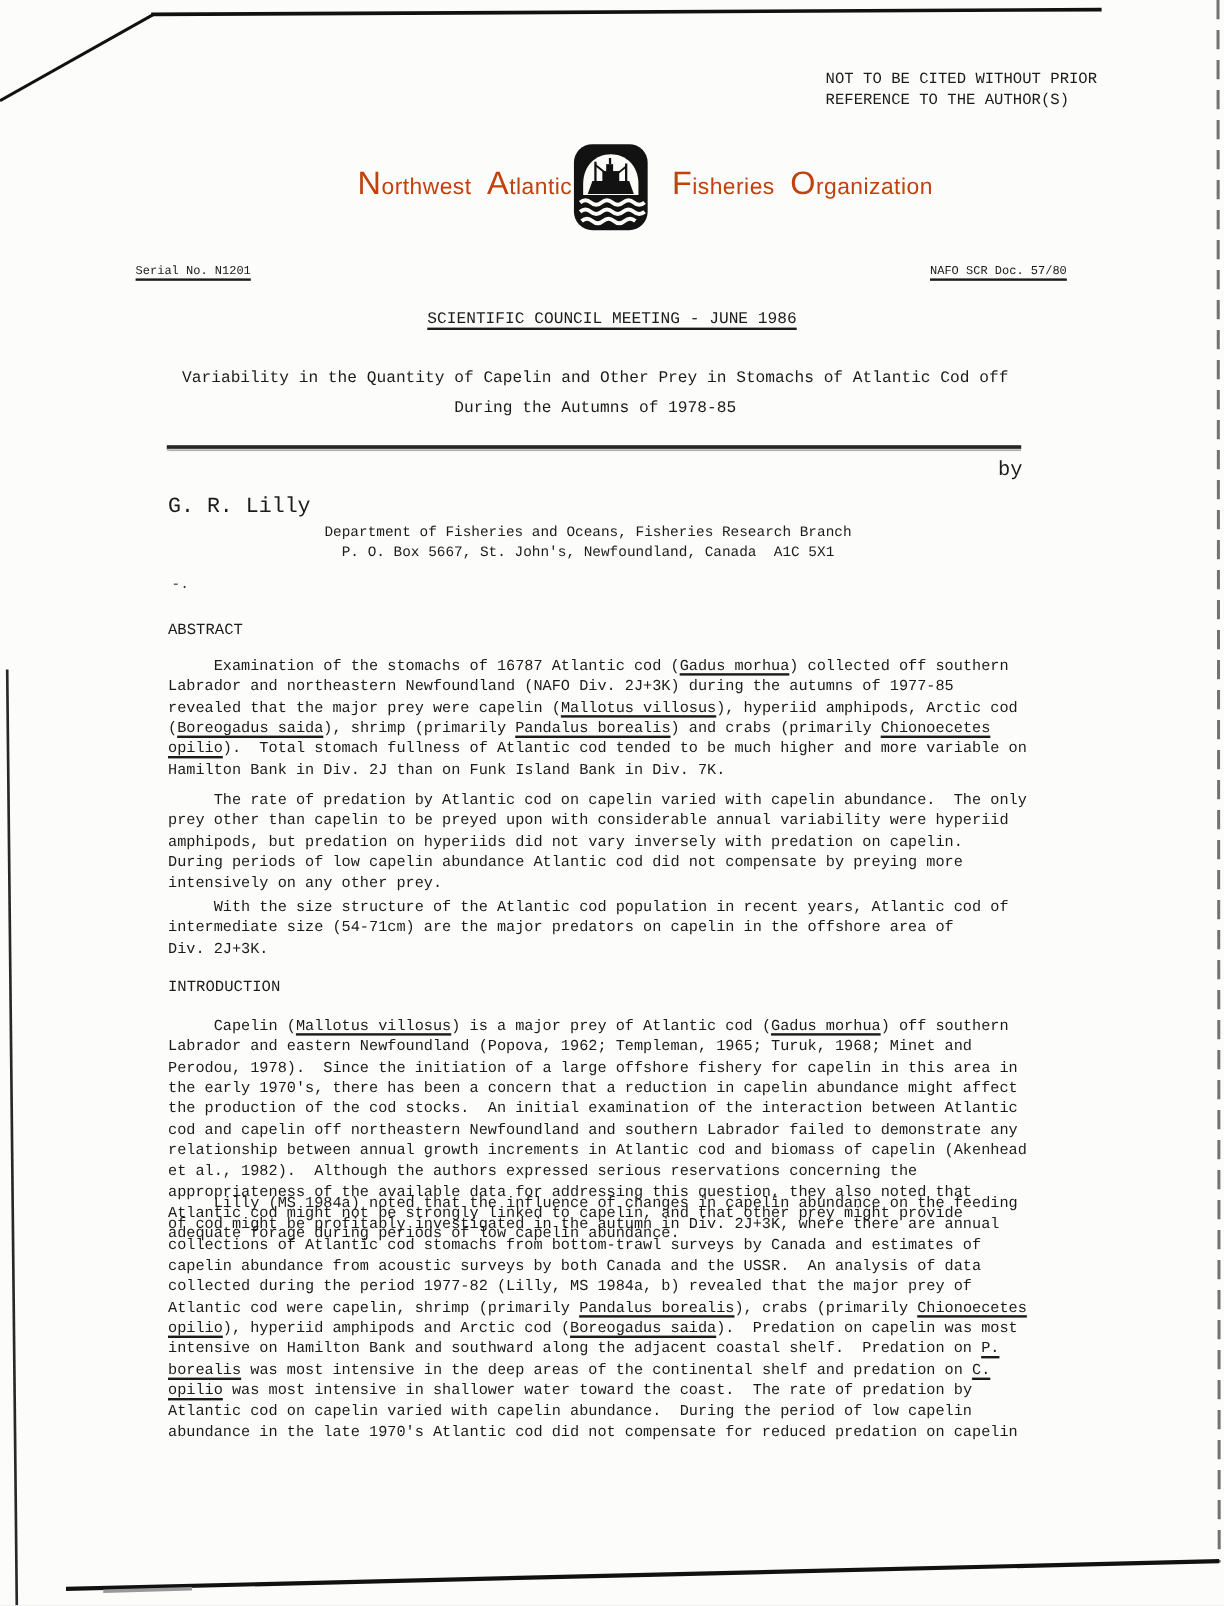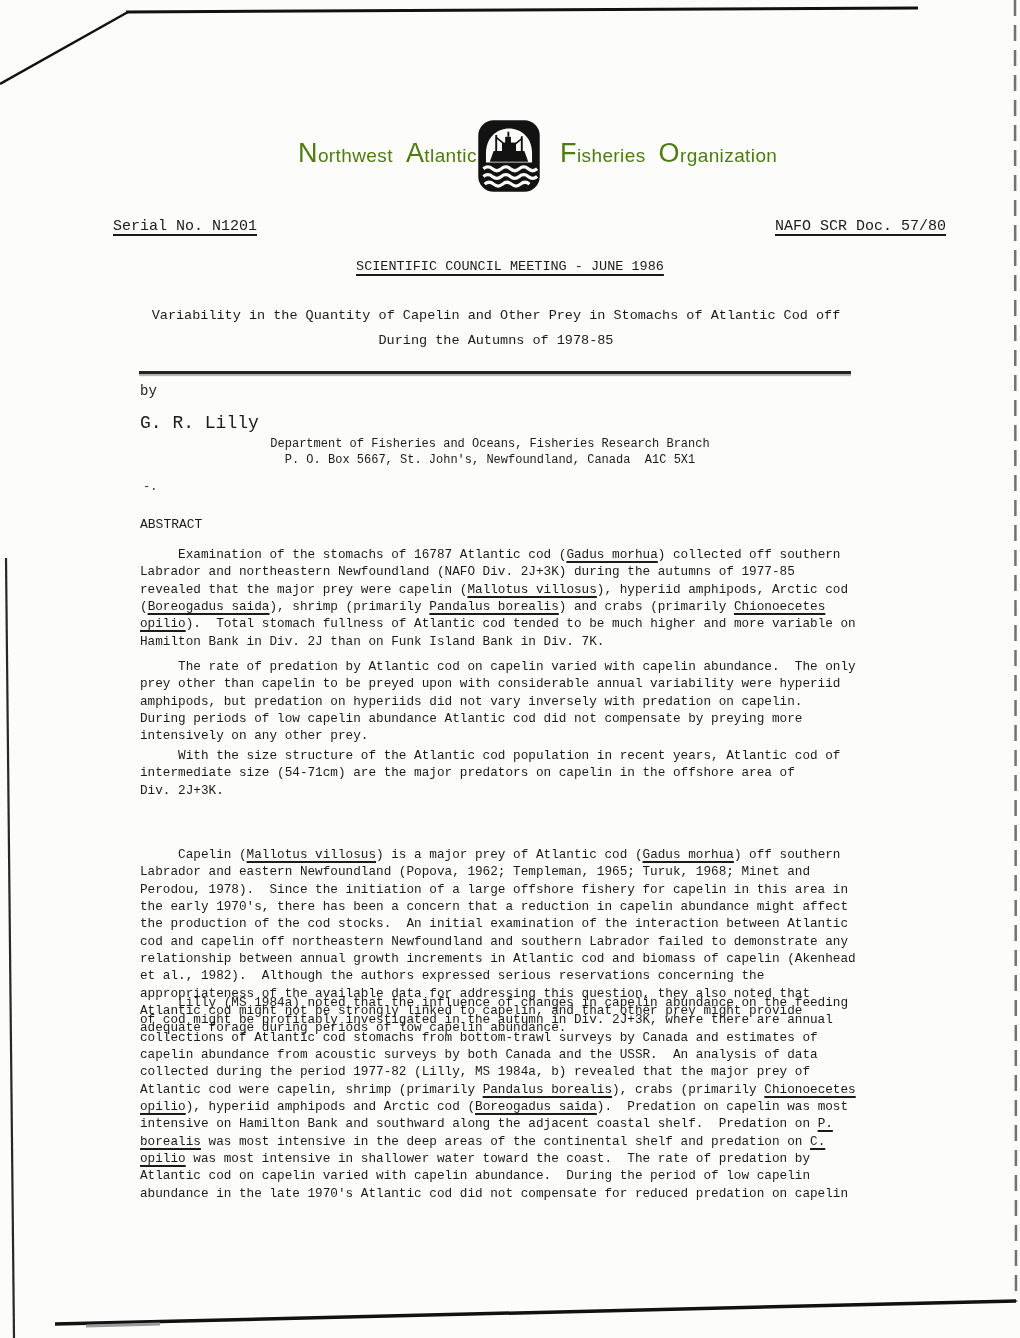--- a/index.html
+++ b/index.html
@@ -6,44 +6,44 @@
   .page {
     position:relative;
     width:1020px; height:1338px;
     margin:0 auto;
     background:#fcfcfa;
     overflow:hidden;
     font-family:"Liberation Mono","DejaVu Sans Mono",monospace;
     color:#1b1b1b;
   }
   .abs { position:absolute; }
-  .mono13 { font-size:15px; line-height:17px;text-align:center; }
+  .mono13 { font-size:10px; line-height:17px;text-align:center; }
   .pre { white-space:pre; }
   .u { text-decoration:underline; text-underline-offset:3px; text-decoration-thickness:1.5px; }
   .underlined { text-decoration:underline; text-underline-offset:4px; text-decoration-thickness:1.5px; }
 
   .notice { left:688px; top:57px; font-size:13px; line-height:18px; }
 
-  .brand { font-family:"Liberation Sans",sans-serif; color:#4d7c0f; font-size:19px; letter-spacing:.4px; }
+  .brand { font-family:"Liberation Sans",sans-serif; color:#c2410c; font-size:19px; letter-spacing:.4px; }
   .brand-word { display:inline-block; margin-right:13px; }
   .brand-word:last-child { margin-right:0; }
   .brand-word::first-letter { font-size:27px; }
   .org-left  { left:298px; top:138px; }
   .org-right { left:560px; top:138px; }
   .logo { left:477px; top:117px; width:64px; height:78px; }
 
   .serial { left:113px; top:218px; }
   .docno  { left:775px; top:218px; }
   .meeting { left:0; top:259px; width:1020px; text-align:center; font-size:13.5px; }
 
   .title-block { left:140px; top:304px; width:712px; text-align:center;
                  font-size:13.5px; line-height:24.5px; }
   .title-rule  { left:139px; top:371px; width:712px; height:3px; background:#262626;
                  box-shadow:0 2px 1px rgba(0,0,0,.30); }
-  .byline { left:140px; top:383px; width:712px; text-align:left; font-size:14px; }
+  .byline { left:140px; top:383px; width:712px; text-align:right; font-size:17px; }
   .author { left:140px; top:413px; width:712px; text-align:left; font-size:18px; }
   .affil  { left:120px; top:436px; width:740px; text-align:center;
             font-size:12px; line-height:16px; }
 
   .stray-mark { left:143px; top:480px; font-size:12px; color:#333; }
 
   .section-heading { left:140px; width:712px; text-align:left; font-size:13px; }
   .h-abstract { top:517px; }
   .h-intro   { top:815px; }
 
@@ -63,20 +63,22 @@
 
   <svg class="abs artifacts" viewBox="0 0 1020 1338" xmlns="http://www.w3.org/2000/svg">
     <path d="M0,84 L128,12" stroke="#111" stroke-width="2.5" fill="none"></path>
     <path d="M126,12 L918,8" stroke="#111" stroke-width="3" fill="none"></path>
     <path d="M1015,0 L1016,1302" stroke="#444" stroke-width="2.5" fill="none" stroke-dasharray="16 9" opacity="0.75"></path>
     <path d="M6,558 L14,1338" stroke="#111" stroke-width="2.2" fill="none" opacity="0.9"></path>
     <path d="M55,1324 L1016,1301" stroke="#111" stroke-width="3.5" fill="none"></path>
     <path d="M86,1326 L160,1324" stroke="#999" stroke-width="3" fill="none"></path>
   </svg>
 
+  <div class="abs notice pre">NOT TO BE CITED WITHOUT PRIOR
+REFERENCE TO THE AUTHOR(S)</div>
 
   <div class="abs brand org-left">
     <span class="brand-word">Northwest</span><span class="brand-word">Atlantic</span>
   </div>
 
   <svg class="abs logo" viewBox="0 0 100 116" xmlns="http://www.w3.org/2000/svg">
     <rect x="2" y="2" width="96" height="112" rx="24" fill="#121212"></rect>
     <path d="M14,68 L14,54 C14,29 31,15 50,15 C69,15 86,29 86,54 L86,68 Z" fill="#fbfbf8"></path>
     <path d="M20,67 L80,67 L74,50 L26,50 Z" fill="#121212"></path>
     <rect x="39" y="37" width="22" height="14" fill="#121212"></rect>
@@ -119,20 +121,21 @@
 Hamilton Bank in Div. 2J than on Funk Island Bank in Div. 7K.</span></div>
   <div class="abs para p-a2"><span>     The rate of predation by Atlantic cod on capelin varied with capelin abundance.  The only
 prey other than capelin to be preyed upon with considerable annual variability were hyperiid
 amphipods, but predation on hyperiids did not vary inversely with predation on capelin.
 During periods of low capelin abundance Atlantic cod did not compensate by preying more
 intensively on any other prey.</span></div>
   <div class="abs para p-a3"><span>     With the size structure of the Atlantic cod population in recent years, Atlantic cod of
 intermediate size (54-71cm) are the major predators on capelin in the offshore area of
 Div. 2J+3K.</span></div>
 
+  <div class="abs section-heading h-intro">INTRODUCTION</div>
   <div class="abs para p-i1"><span>     Capelin (</span><span class="u">Mallotus villosus</span><span>) is a major prey of Atlantic cod (</span><span class="u">Gadus morhua</span><span>) off southern
 Labrador and eastern Newfoundland (Popova, 1962; Templeman, 1965; Turuk, 1968; Minet and
 Perodou, 1978).  Since the initiation of a large offshore fishery for capelin in this area in
 the early 1970's, there has been a concern that a reduction in capelin abundance might affect
 the production of the cod stocks.  An initial examination of the interaction between Atlantic
 cod and capelin off northeastern Newfoundland and southern Labrador failed to demonstrate any
 relationship between annual growth increments in Atlantic cod and biomass of capelin (Akenhead
 et al., 1982).  Although the authors expressed serious reservations concerning the
 appropriateness of the available data for addressing this question, they also noted that
 Atlantic cod might not be strongly linked to capelin, and that other prey might provide

